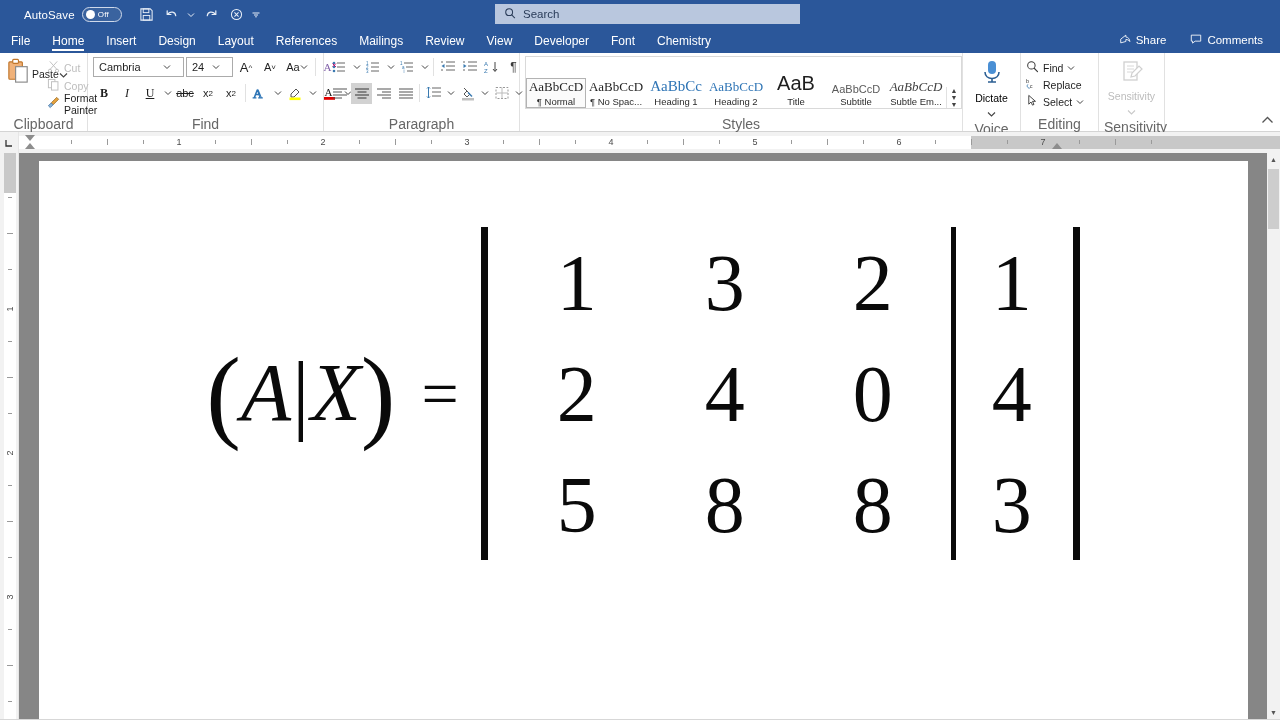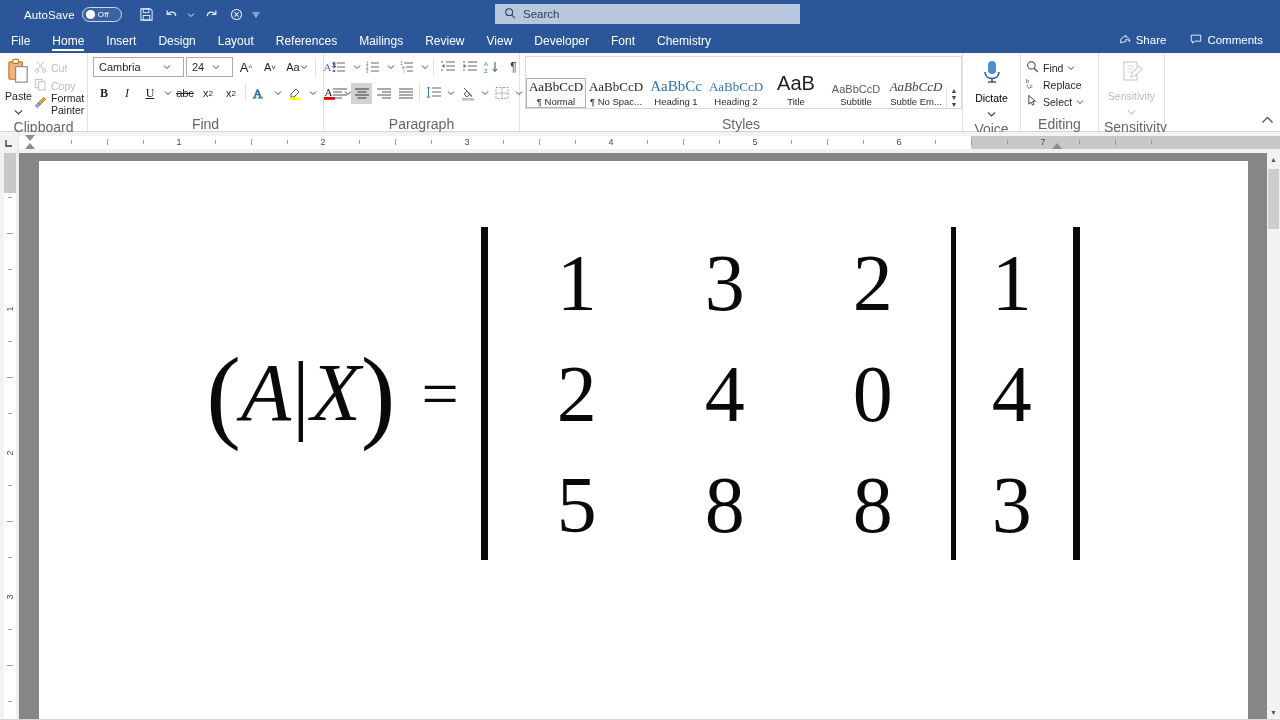--- a/index.html
+++ b/index.html
@@ -93,21 +93,21 @@
   }
   .group-body { flex: 1; display: flex; align-items: flex-start; }
   .group-label {
     height: 14px; font-size: 14px; color: #666666; text-align: center;
     line-height: 14px; position: relative;
   }
 
   
   .clipboard { width: 88px; }
   .paste-col {
-    width: 40px; display: flex; flex-direction: column; align-items: center;
+    width: 40px; display: flex; flex-direction: row; align-items: center;
     padding-top: 2px;
   }
   .paste-label { font-size: 10.5px; color: #1f1f1f; margin-top: 1px; }
   .cb-items { display: flex; flex-direction: column; padding-top: 3px; gap: 1px; }
   .cb-item {
     display: flex; align-items: center; gap: 4px; font-size: 10.5px;
     height: 17px; padding: 0 2px;
   }
   .cb-item.dim { color: #bdbdbd; }
   .cb-item.on { color: #1f1f1f; }

